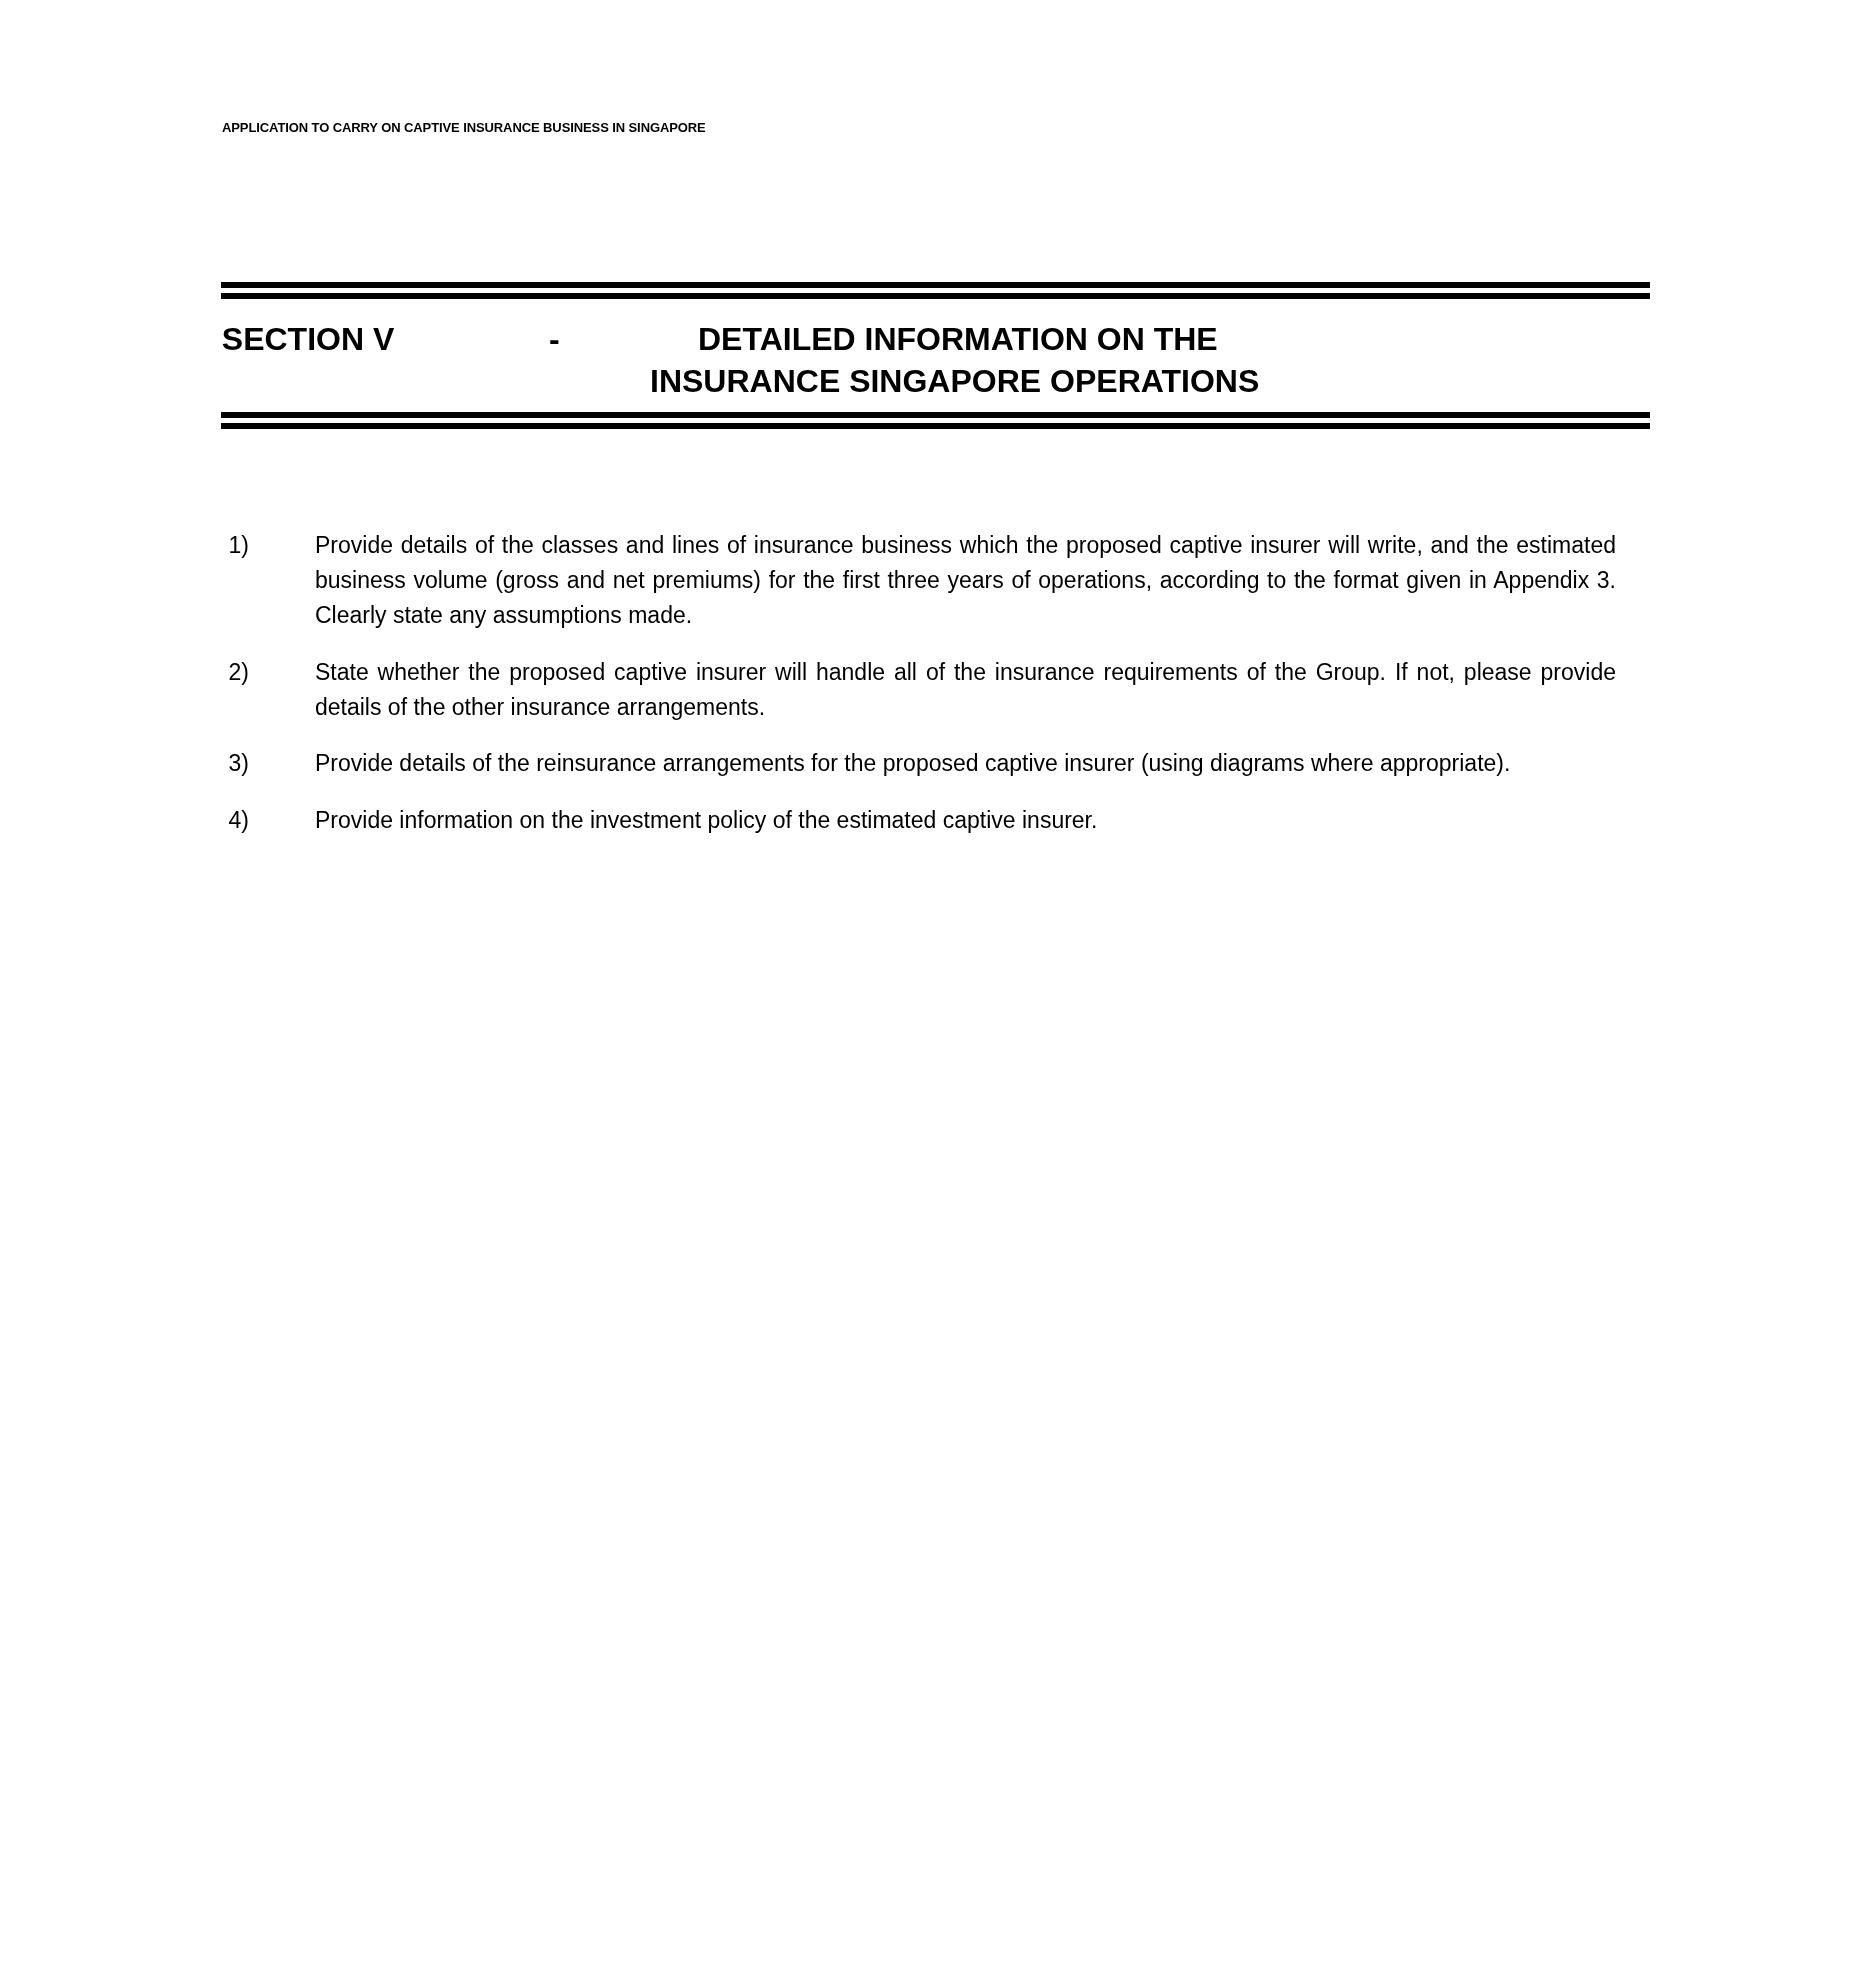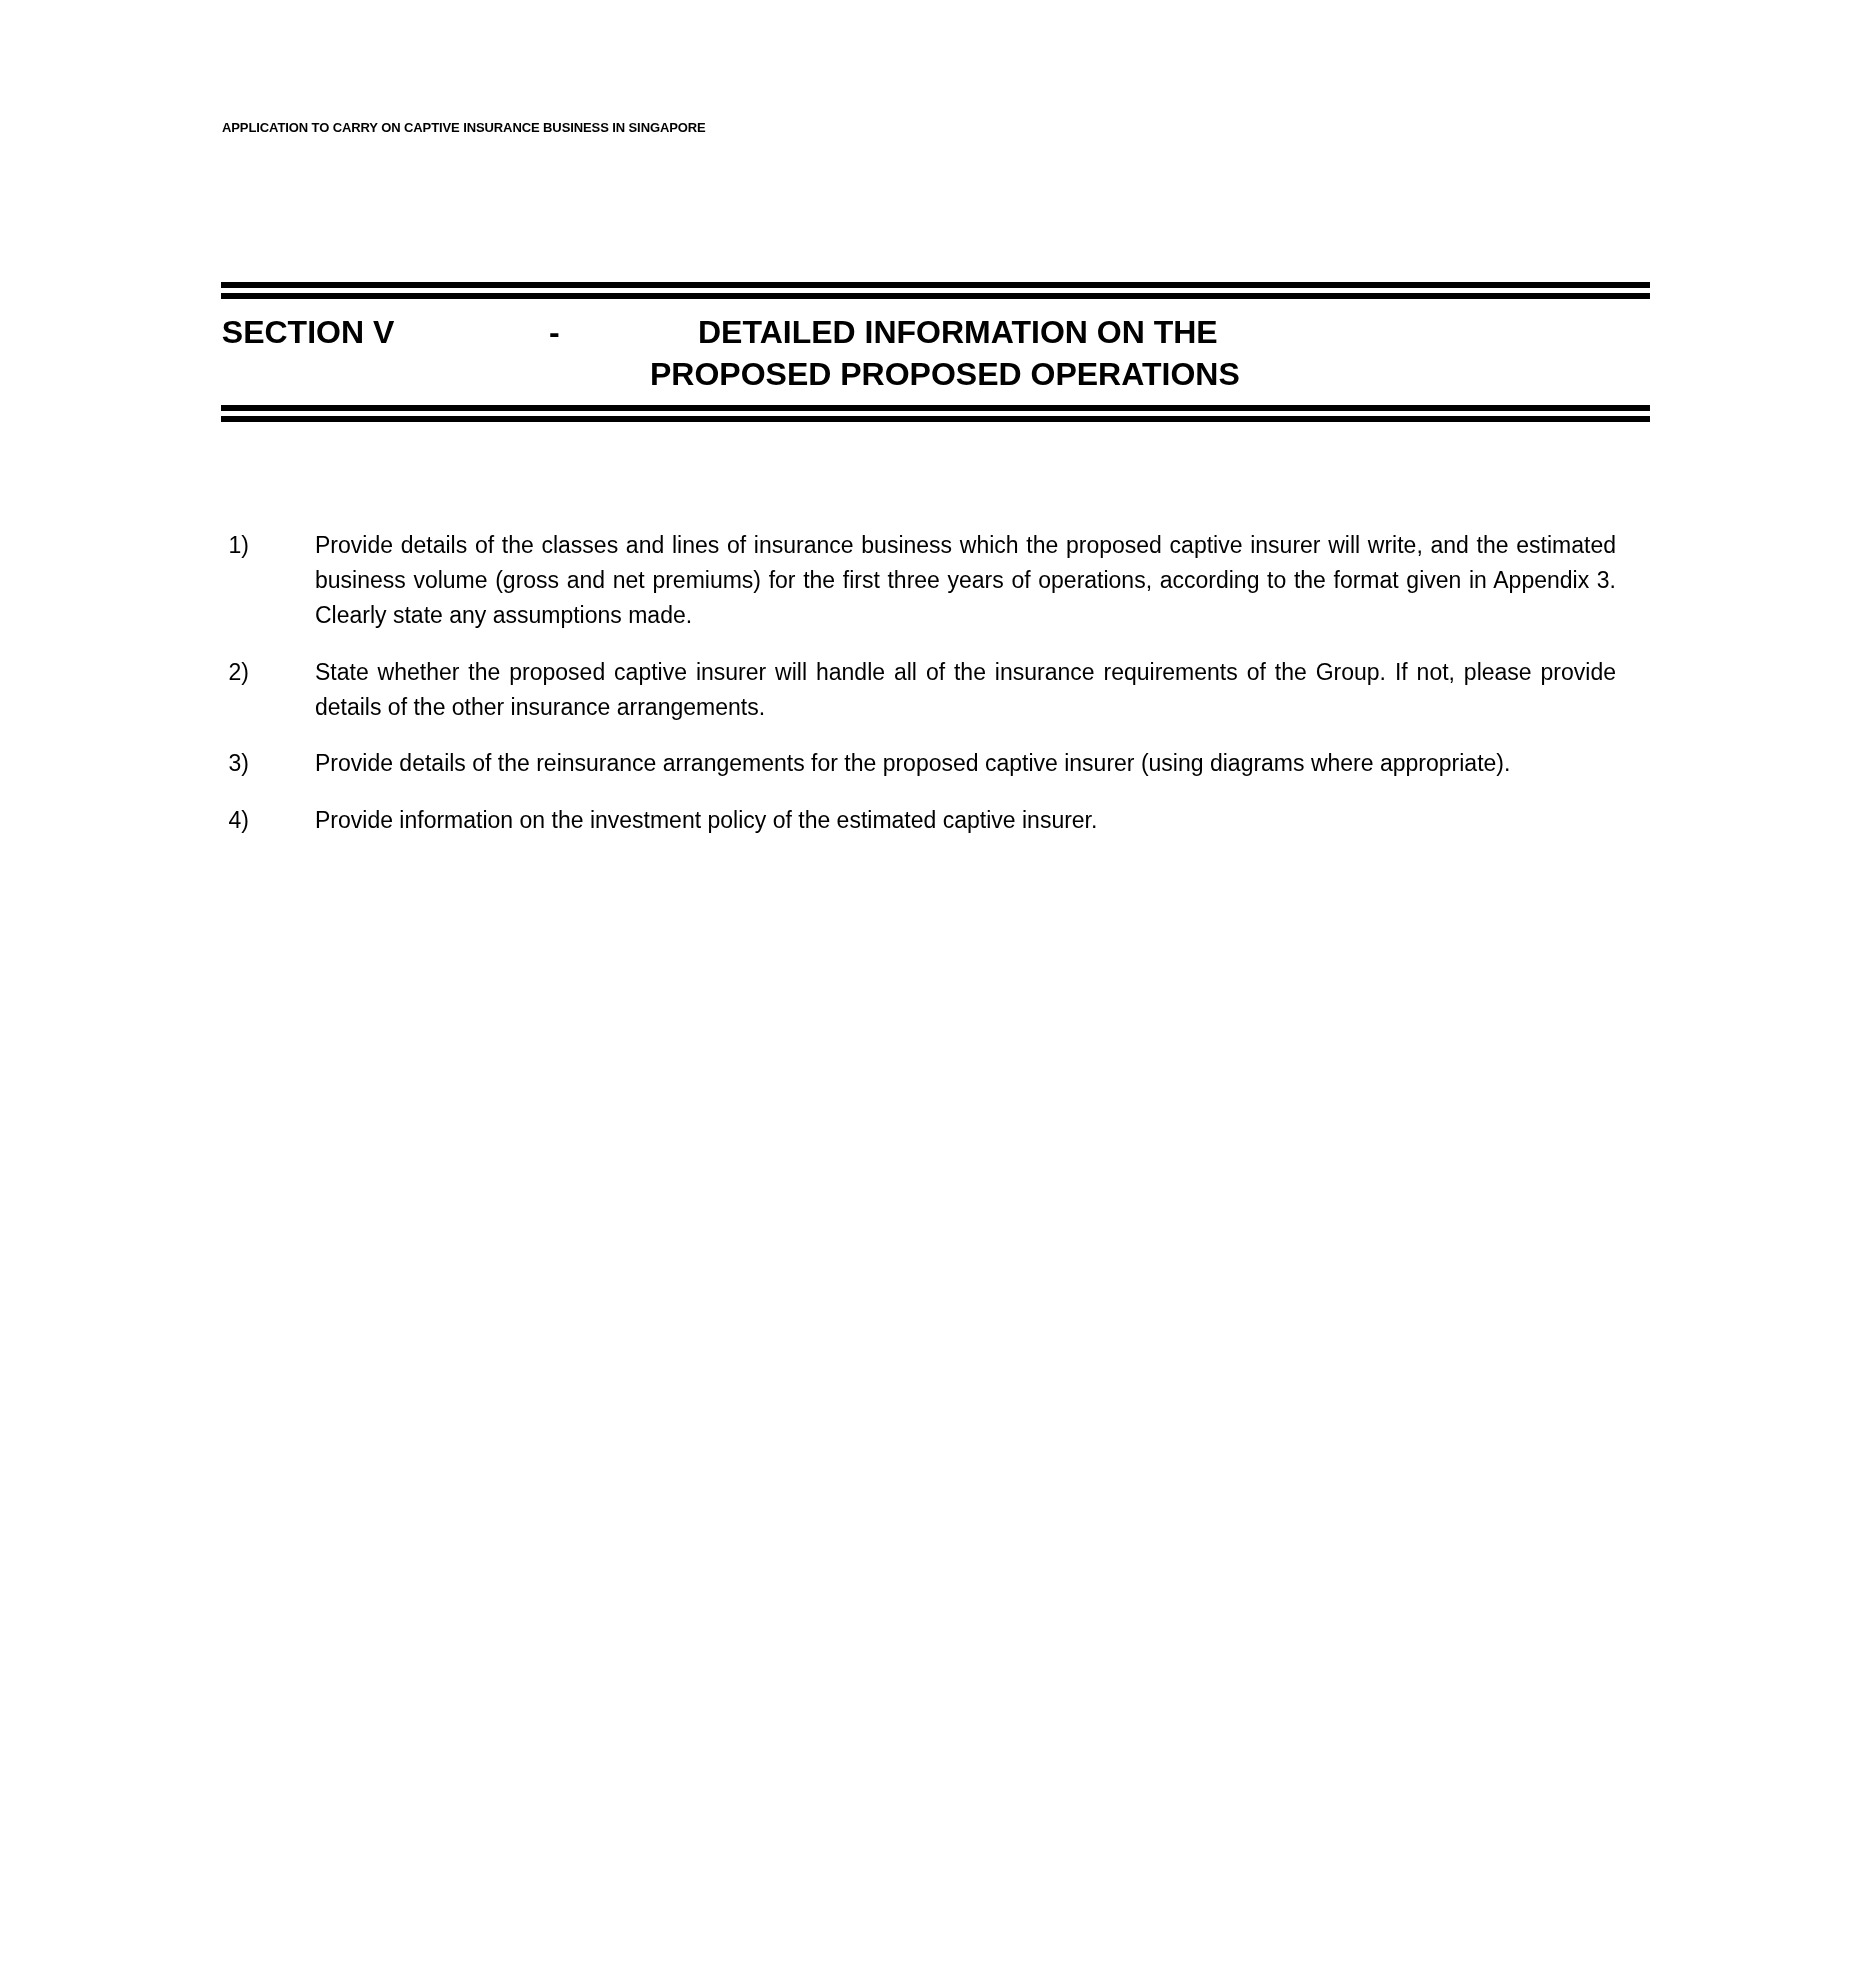--- a/index.html
+++ b/index.html
@@ -59,21 +59,21 @@
   }
   .rule-gap {
     width: 100%;
     height: 4.3px;
     background: #ffffff;
     font-size: 0;
     line-height: 0;
   }
 
   .section-title {
-    padding-top: 12px;
+    padding-top: 19px;
     padding-bottom: 10.2px;
     font-family: "Liberation Sans", sans-serif;
     font-weight: bold;
     font-size: 32px;
     line-height: 42px;
     color: #000000;
   }
 
   .title-line {
     position: relative;
@@ -139,21 +139,21 @@
       <div class="rule-thick"></div>
     </div>
 
     <div class="section-title">
       <div class="title-line">
         <span class="title-label">SECTION V</span>
         <span class="title-dash">-</span>
         <span class="title-text-1">DETAILED INFORMATION ON THE</span>
       </div>
       <div class="title-line">
-        <span class="title-text-2">PROPOSED PROPOSED OPERATIONS</span>
+        <span class="title-text-2">INSURANCE SINGAPORE OPERATIONS</span>
       </div>
     </div>
 
     <div class="rule-pair">
       <div class="rule-thick"></div>
       <div class="rule-gap"></div>
       <div class="rule-thick"></div>
     </div>
 
   </div>

